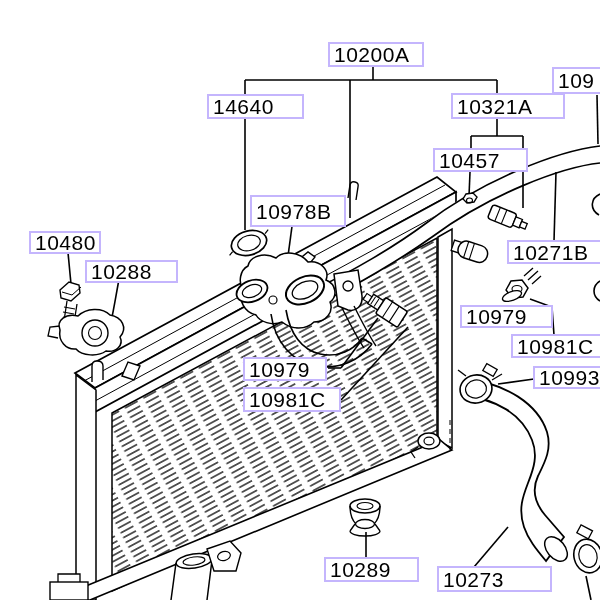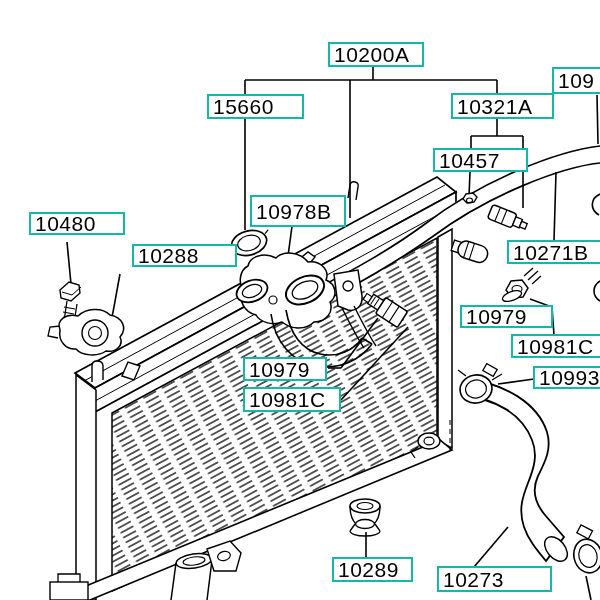--- a/index.html
+++ b/index.html
@@ -1,21 +1,21 @@
 <!DOCTYPE html>
 <html><head>
 <meta charset="utf-8">
 <style>
   html,body{margin:0;padding:0;background:#fff;}
   #stage{position:relative;width:600px;height:600px;overflow:hidden;background:#fff;
          font-family:"Liberation Sans",sans-serif;}
   #art{position:absolute;left:0;top:0;}
   .part-label{
     position:absolute;box-sizing:border-box;background:#fff;
-    border:2px solid #14b8a6;color:#000;
+    border:2px solid #c4b5fd;color:#000;
     font:21px/1 "Liberation Sans",sans-serif;letter-spacing:.5px;
     display:flex;align-items:center;padding-left:4px;white-space:nowrap;
     z-index:5;
   }
 </style>
 </head>
 <body>
 
 <div id="stage">
 
@@ -212,30 +212,30 @@
   </g>
 
   <g stroke="#000" stroke-width="1.6">
     <path d="M600,194 C591,198 589,209 599,215"></path>
     <path d="M600,281 C592,286 592,296 600,301"></path>
   </g>
 </svg>
 
 <div id="labels-layer">
       <div class="part-label" style="left: 328px; top: 42px; width: 96px; height: 25px;">10200A</div>
-      <div class="part-label" style="left: 207px; top: 94px; width: 97px; height: 25px;">15660</div>
-      <div class="part-label" style="left: 451px; top: 93px; width: 103px; height: 26px;">10321A</div>
+      <div class="part-label" style="left: 207px; top: 94px; width: 97px; height: 25px;">14640</div>
+      <div class="part-label" style="left: 451px; top: 93px; width: 114px; height: 26px;">10321A</div>
       <div class="part-label" style="left: 552px; top: 67px; width: 70px; height: 27px;">109</div>
       <div class="part-label" style="left: 433px; top: 148px; width: 95px; height: 24px; text-align: center;">10457</div>
       <div class="part-label" style="left: 250px; top: 195px; width: 96px; height: 32px;">10978B</div>
-      <div class="part-label" style="left: 29px; top: 212px; width: 96px; height: 23px;">10480</div>
-      <div class="part-label" style="left: 85px; top: 244px; width: 105px; height: 23px; margin-left: 47px;">10288</div>
+      <div class="part-label" style="left: 29px; top: 231px; width: 72px; height: 23px;">10480</div>
+      <div class="part-label" style="left: 85px; top: 260px; width: 93px; height: 23px;">10288</div>
       <div class="part-label" style="left: 507px; top: 240px; width: 96px; height: 24px;">10271B</div>
       <div class="part-label" style="left: 460px; top: 305px; width: 93px; height: 23px;">10979</div>
       <div class="part-label" style="left: 511px; top: 334px; width: 92px; height: 24px;">10981C</div>
       <div class="part-label" style="left: 533px; top: 366px; width: 75px; height: 23px;">10993</div>
       <div class="part-label" style="left: 243px; top: 357px; width: 84px; height: 24px;">10979</div>
       <div class="part-label" style="left: 243px; top: 387px; width: 98px; height: 25px;">10981C</div>
-      <div class="part-label" style="left: 332px; top: 557px; width: 81px; height: 25px;">10289</div>
+      <div class="part-label" style="left: 324px; top: 557px; width: 95px; height: 25px;">10289</div>
       <div class="part-label" style="left: 437px; top: 566px; width: 115px; height: 26px;">10273</div>
     </div>
 
 </div>
 
 </body></html>

